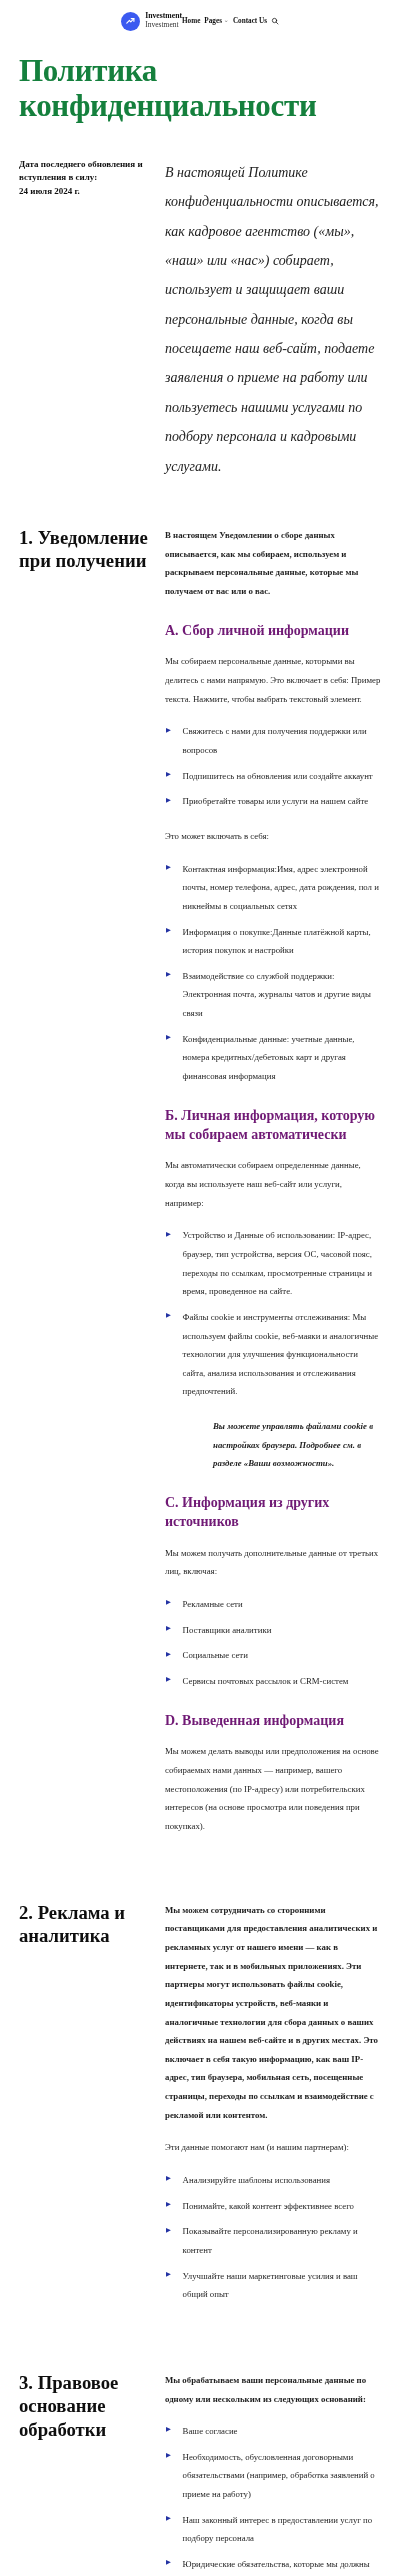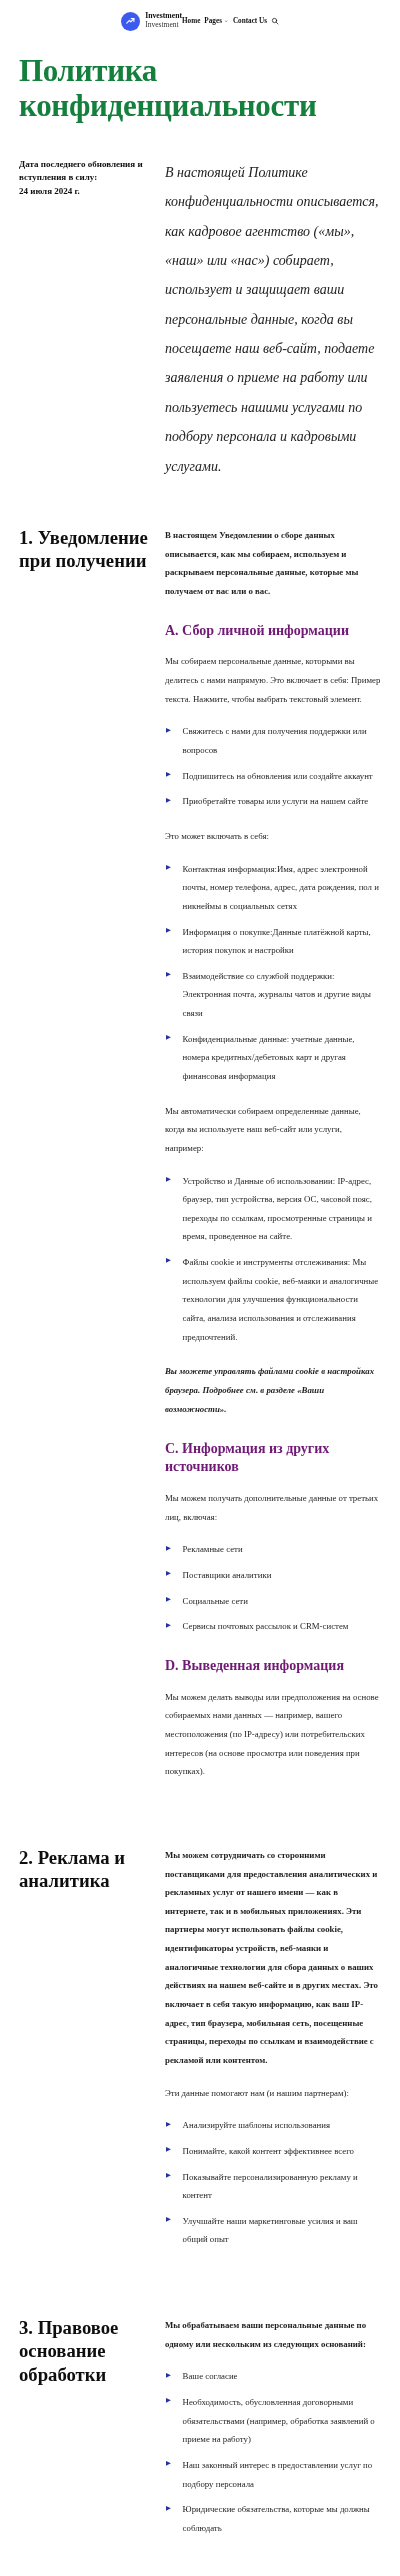--- a/index.html
+++ b/index.html
@@ -39,21 +39,21 @@
     display: grid; grid-template-columns: 131px 1fr; column-gap: 15px;
     padding: 0 19px; margin-top: 31px; margin-bottom: 51px;
   }
   .row h2 {
     font-size: 18.7px; line-height: 1.25; font-weight: bold; color: #0e0e0e;
     overflow-wrap: break-word; word-break: break-word;
   }
   .content { font-size: 8.8px; line-height: 2.12; color: #1f1f1f; }
   .content p { margin-bottom: 14px; white-space: pre-line; }
   .content p.bold { font-weight: bold; }
-  .content p.bold-italic { font-weight: bold; font-style: italic; }
+  .content p.bold-italic { font-weight: bold; font-style: italic; margin-left: 48px; }
   .content h3 {
     color: #701a75; font-size: 14px; line-height: 1.35; font-weight: bold;
     margin: 21.3px 0 11.7px 0;
   }
   .content ul { list-style: none; margin: 3.2px 0 16px 0; }
   .content li { position: relative; padding-left: 17.6px; margin: 7px 0; }
   .content li .tri {
     position: absolute; left: 1.1px; top: 4.3px; color: #2433a3; font-size: 6.4px;
     font-family: "DejaVu Sans", sans-serif; line-height: 1;
   }
@@ -121,20 +121,21 @@
           <li><span class="tri">▶</span>Подпишитесь на обновления или создайте аккаунт</li>
           <li><span class="tri">▶</span>Приобретайте товары или услуги на нашем сайте</li>
         </ul>
         <p>Это может включать в себя:</p>
         <ul>
           <li><span class="tri">▶</span><b>Контактная информация:</b>Имя, адрес электронной почты, номер телефона, адрес, дата рождения, пол и никнеймы в социальных сетях</li>
           <li><span class="tri">▶</span><b>Информация о покупке:</b>Данные платёжной карты, история покупок и настройки</li>
           <li><span class="tri">▶</span><b>Взаимодействие со службой поддержки:</b> Электронная почта, журналы чатов и другие виды связи</li>
           <li><span class="tri">▶</span><b>Конфиденциальные данные:</b> учетные данные, номера кредитных/дебетовых карт и другая финансовая информация</li>
         </ul>
+        <h3>Б. Личная информация, которую мы собираем автоматически</h3>
         <p>Мы автоматически собираем определенные данные, когда вы используете наш веб-сайт или услуги, например:</p>
         <ul>
           <li><span class="tri">▶</span><b>Устройство и Данные об использовании:</b> IP-адрес, браузер, тип устройства, версия ОС, часовой пояс, переходы по ссылкам, просмотренные страницы и время, проведенное на сайте.</li>
           <li><span class="tri">▶</span><b>Файлы cookie и инструменты отслеживания:</b> Мы используем файлы cookie, веб-маяки и аналогичные технологии для улучшения функциональности сайта, анализа использования и отслеживания предпочтений.</li>
         </ul>
         <p class="bold-italic">Вы можете управлять файлами cookie в настройках браузера. Подробнее см. в разделе «Ваши возможности».</p>
         <h3>С. Информация из других источников</h3>
         <p>Мы можем получать дополнительные данные от третьих лиц, включая:</p>
         <ul>
           <li><span class="tri">▶</span>Рекламные сети</li>

